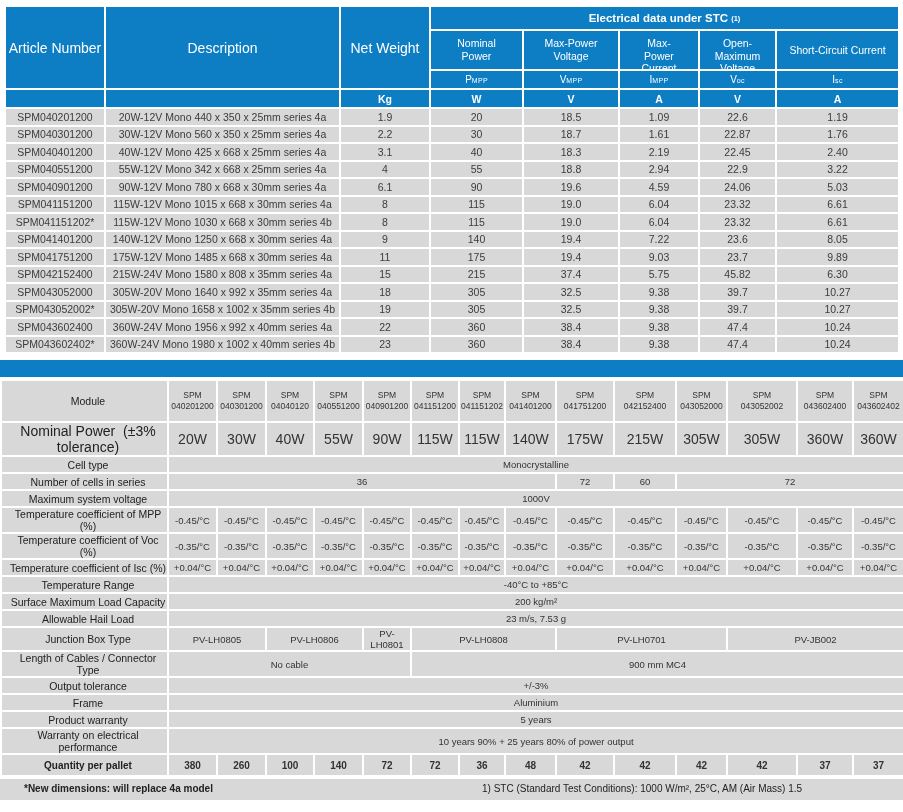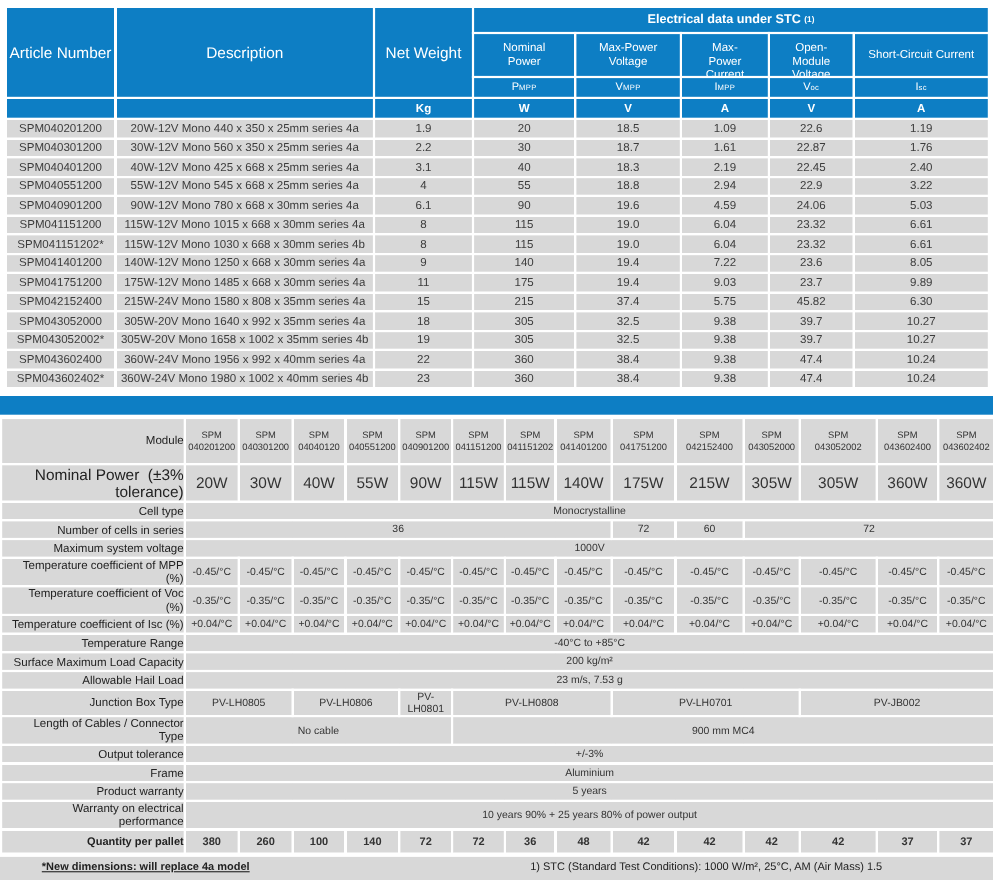--- a/index.html
+++ b/index.html
@@ -26,30 +26,30 @@
   tr.h4 td { height:17px; font-size:10.5px;font-weight:bold; }
   #top-body td { height:15.5px; background:#d8d8d8; color:#3c3c3c; font-size:10.5px; }
   #top-body td:first-child { font-size:10.5px; }
 
   
   .divider { width:903px; height:17px; background:var(--blue); margin-top:6px; }
 
   
   #module-table { width:903px; margin-top:2px; }
   #module-table td { background:#d8d8d8; color:#333; font-size:9.5px; height:15px; }
-  #module-table td.lbl { text-align:right; padding-left:7px; font-size:10.5px; color:#222; }
+  #module-table td.lbl { text-align:center; padding-left:7px; font-size:10.5px; color:#222; }
   #module-table tr.mod-header td { height:40px; }
   #module-table td.modcol { font-size:8.5px; line-height:11px; color:#333; }
   #module-body tr:nth-child(2) td { height:20px; font-size:14px; }
   #module-body tr:last-child td { height:20px; font-size:10px;font-weight:bold; }
 
   
   .foot { position:relative; width:903px; height:21px; background:#d8d8d8; margin-top:2px; }
   .foot span { position:absolute; top:4px; font-size:10px; color:#222; white-space:nowrap; }
-  .foot .l { left:38px; font-weight:bold;text-decoration:underline; }
+  .foot .l { left:24px; font-weight:bold; }
   .foot .r { left:482px; }
 </style>
 </head>
 <body>
 
 <div class="page">
 
   <table id="top-table">
     <colgroup>
       <col style="width:100px">
@@ -80,21 +80,21 @@
             <div class="gwrap">Max-Power
 Voltage</div>
           </td>
         <td class="blue">
             <div class="gwrap">Max-
 Power
 Current</div>
           </td>
         <td class="blue">
             <div class="gwrap">Open-
-Module
+Maximum
 Voltage</div>
           </td>
         <td class="blue single">
             <div class="gwrap">Short-Circuit Current</div>
           </td>
       </tr>
       <tr class="h3">
         <td class="blue"><span>P</span><span class="ss">MPP</span></td>
         <td class="blue"><span>V</span><span class="ss">MPP</span></td>
         <td class="blue"><span>I</span><span class="ss">MPP</span></td>
@@ -138,21 +138,21 @@
           <td>40W-12V Mono 425 x 668 x 25mm series 4a</td>
           <td>3.1</td>
           <td>40</td>
           <td>18.3</td>
           <td>2.19</td>
           <td>22.45</td>
           <td>2.40</td>
         </tr>
         <tr>
           <td>SPM040551200</td>
-          <td>55W-12V Mono 545 x 668 x 25mm series 4a</td>
+          <td>55W-12V Mono 342 x 668 x 25mm series 4a</td>
           <td>4</td>
           <td>55</td>
           <td>18.8</td>
           <td>2.94</td>
           <td>22.9</td>
           <td>3.22</td>
         </tr>
         <tr>
           <td>SPM040901200</td>
           <td>90W-12V Mono 780 x 668 x 30mm series 4a</td>

